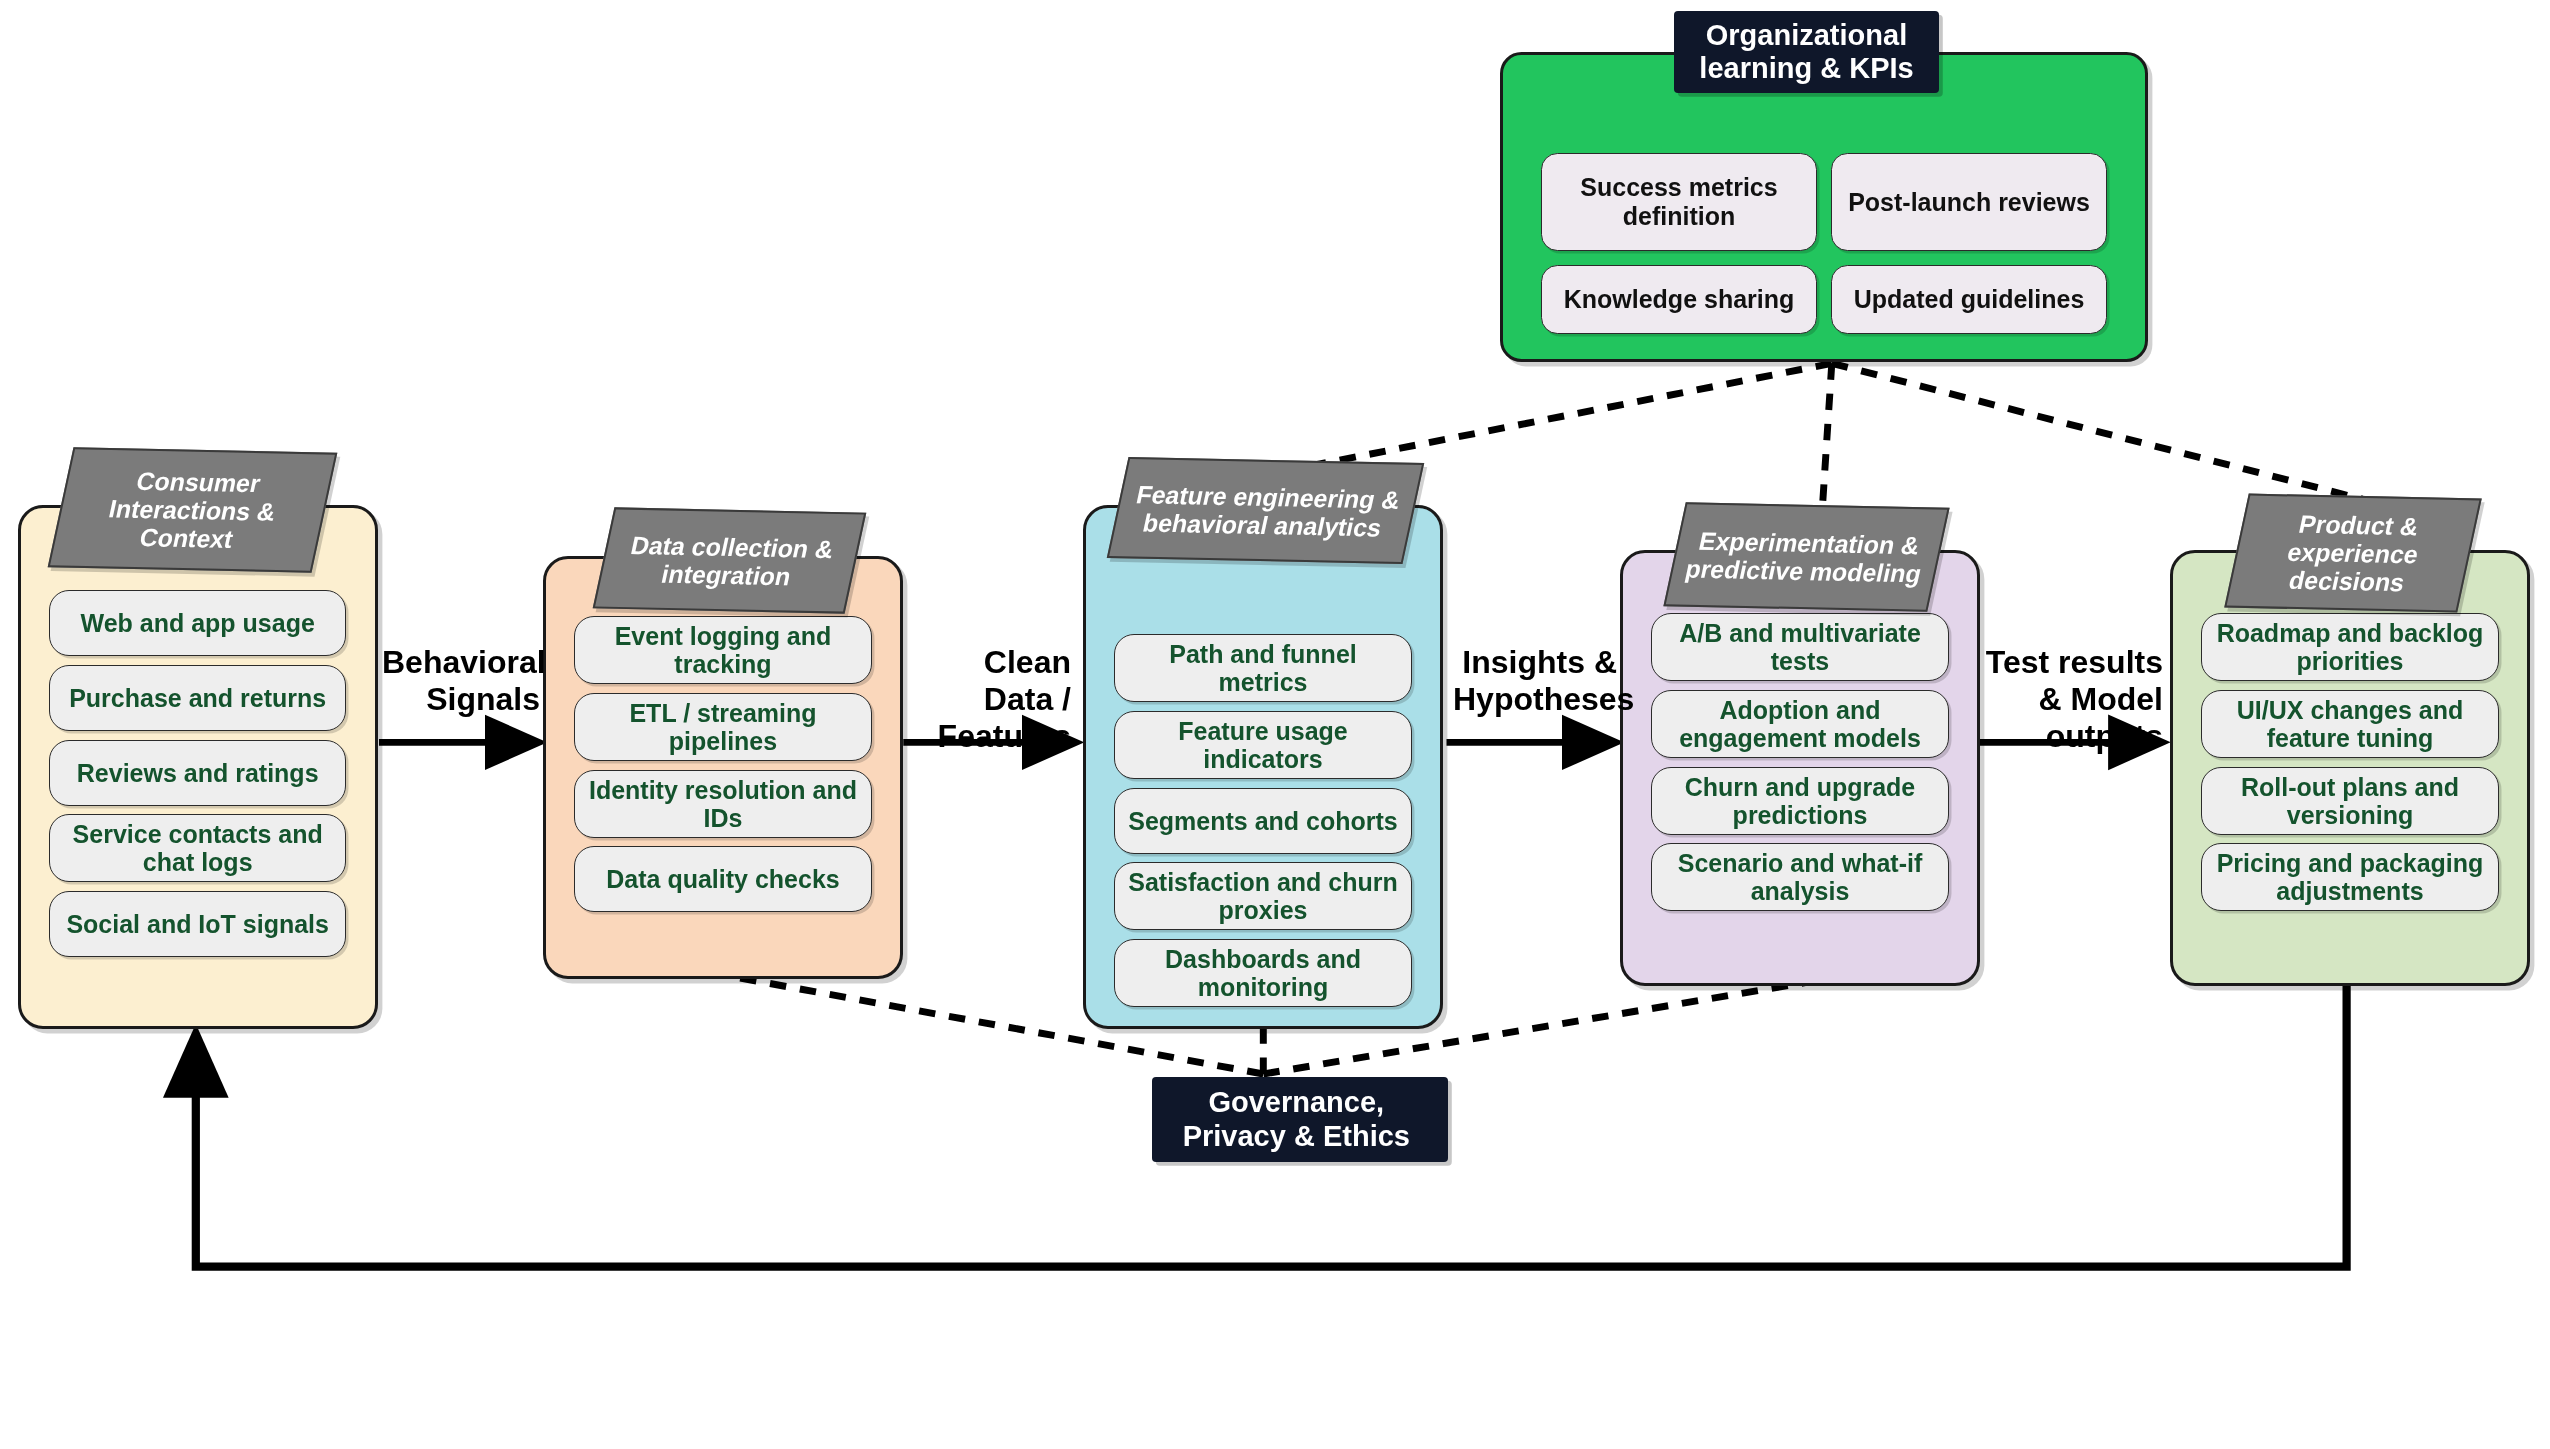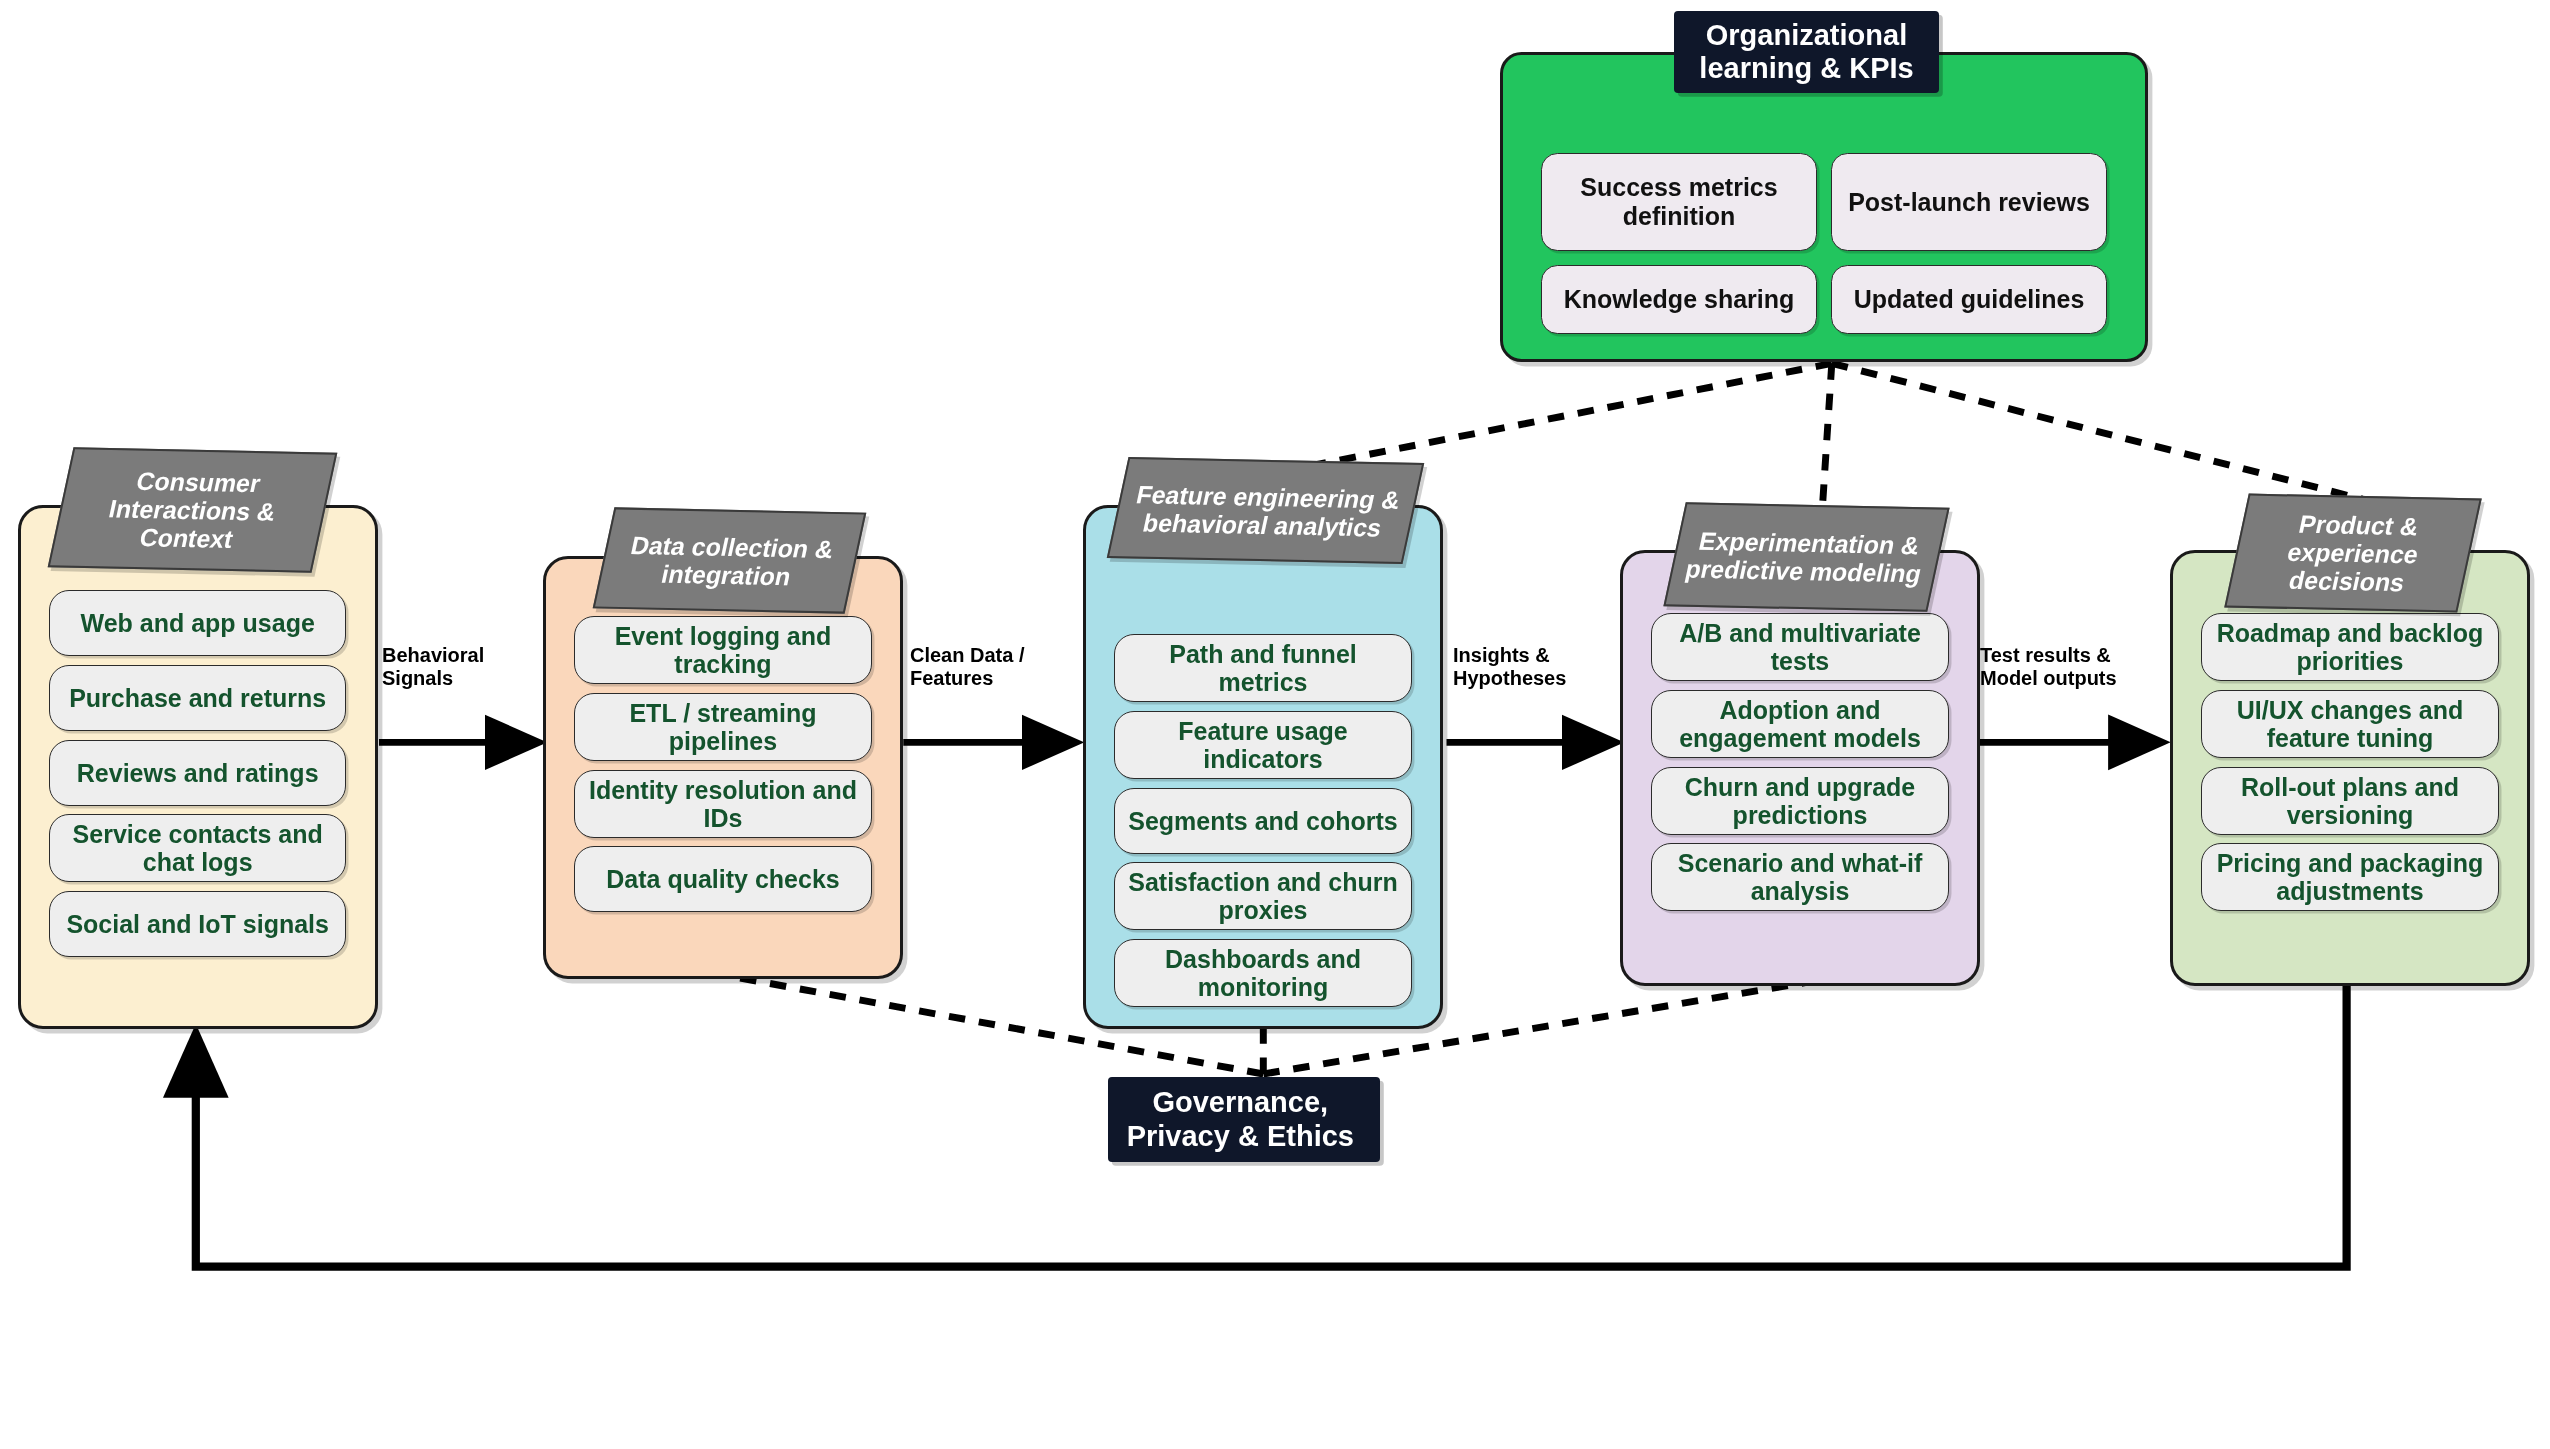--- a/index.html
+++ b/index.html
@@ -31,22 +31,22 @@
         box-sizing:border-box;box-shadow:3.8px 3.8px 0 rgba(0,0,0,0.22);z-index:6;}
 
   
   .grid2{position:absolute;display:grid;grid-template-columns:1fr 1fr;gap:14px;}
   .grid-chip{background:#efeaf0;border:1.9px solid #2b2b2b;border-radius:16.4px;
              display:flex;align-items:center;justify-content:center;text-align:center;
              font-weight:bold;color:#111;font-size:25px;line-height:1.15;padding:5px 7.6px;
              box-sizing:border-box;box-shadow:2.5px 2.5px 0 rgba(0,0,0,0.16);}
 
   
-  .flow-label{position:absolute;text-align:left;font-weight:bold;color:#000;
-              font-size:20px;line-height:1.15;}
+  .flow-label{position:absolute;text-align:right;font-weight:bold;color:#000;
+              font-size:32px;line-height:1.15;}
 
   svg.wires{position:absolute;left:0;top:0;width:2550px;height:1450px;
             pointer-events:none;overflow:visible;}
 </style>
 </head>
 <body>
 
 <div id="stage">
 
   <svg class="wires" viewBox="0 0 4037 2295">
@@ -132,16 +132,16 @@
   <div class="panel" style="left:1500px;top:52px;width:648px;height:310px;background:#22c55e;border-radius:21.5px;">
     <div class="grid2" style="left:38px;right:38px;top:98px;bottom:25px;">
       <div class="grid-chip">Success metrics definition</div>
       <div class="grid-chip">Post-launch reviews</div>
       <div class="grid-chip">Knowledge sharing</div>
       <div class="grid-chip">Updated guidelines</div>
     </div>
   </div>
   <div class="pill" style="left:1674px;top:11.4px;width:265px;height:82px;">Organizational learning &amp; KPIs</div>
 
-  <div class="pill" style="left:1108px;top:1077px;width:272px;height:85px;padding-left:9px;">Governance, Privacy &amp; Ethics</div>
+  <div class="pill" style="left:1152px;top:1077px;width:296px;height:85px;padding-left:9px;">Governance, Privacy &amp; Ethics</div>
 
 </div>
 
 
 </body></html>

